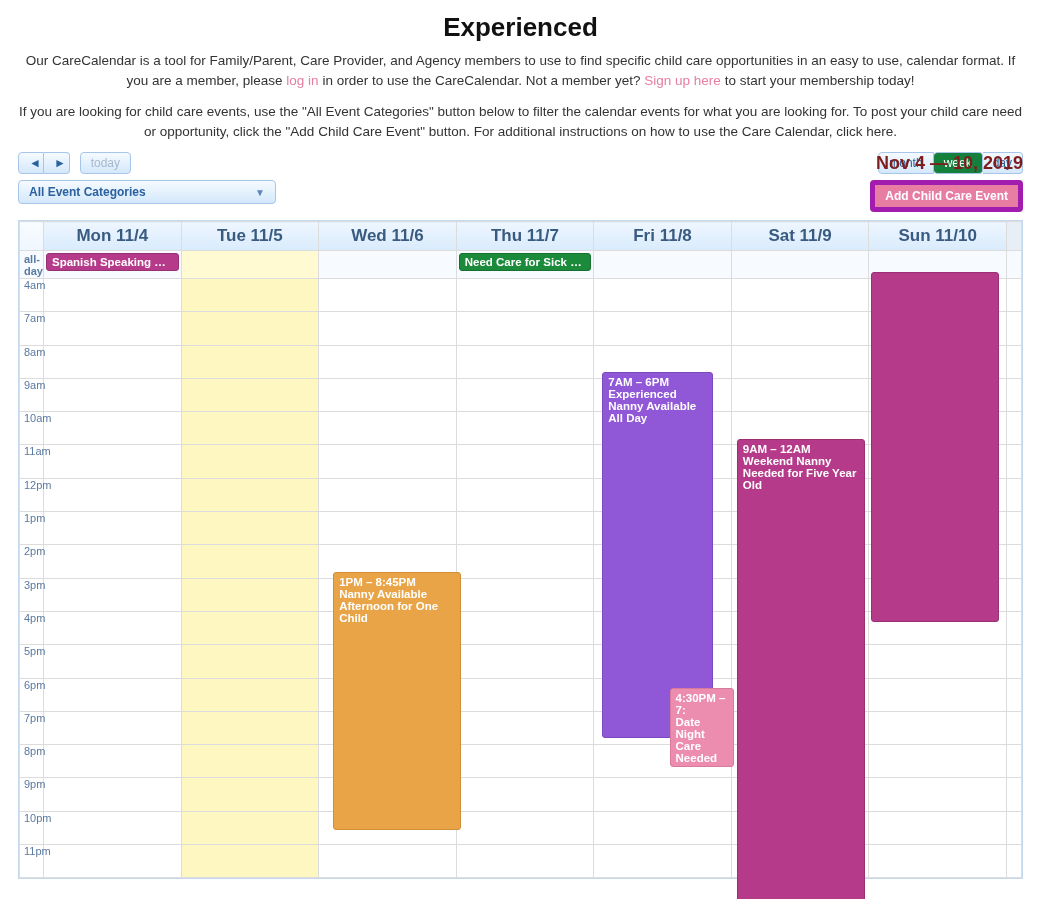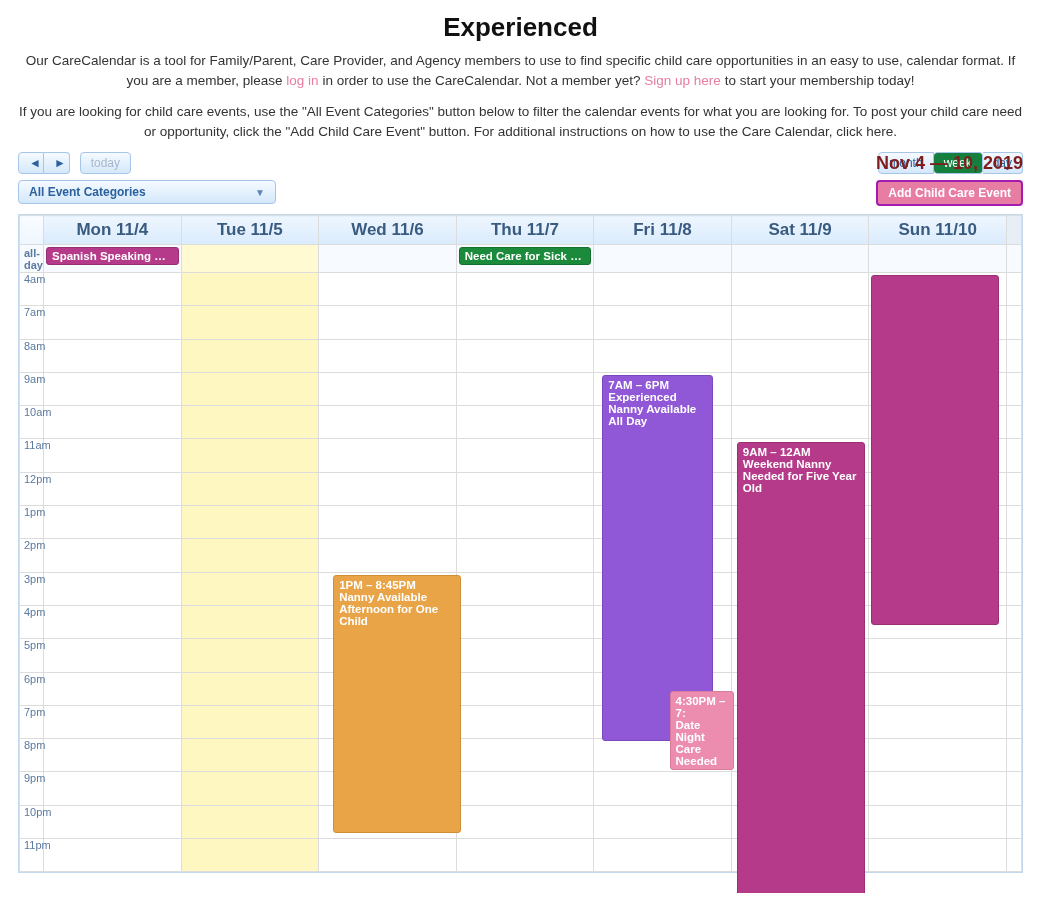--- a/index.html
+++ b/index.html
@@ -65,21 +65,21 @@
     font-size:12px;
     padding:4px 10px;
     width:258px;
     display:flex; justify-content:space-between; align-items:center;
     cursor:pointer;
   }
   .cat-select .tri { color:#5a88bb; font-size:10px;}
   .add-btn {
     background:#e77da3;
     color:#fff;
-    border:2px solid #a21caf;
+    border:5px solid #a21caf;
     border-radius:4px;
     padding:4px 10px;
     font-size:12px;
     font-weight:bold;
     cursor:pointer;
   }
   
   .calendar { border:1px solid #c5d9ee; position:relative; }
   table { border-collapse:collapse; width:100%; table-layout:fixed; }
   th, td { border:1px solid #dcdcdc; }
@@ -149,21 +149,20 @@
   }
   .evt {
     position:absolute;
     border-radius:3px;
     color:#fff;
     font-size:11.5px;
     font-weight:bold;
     padding:3px 5px;
     overflow:hidden;
     border:1px solid rgba(0,0,0,.12);
-    margin-top:9px;
   }
   .evt .time { display:block; }
   .evt.orange { background:#e8a447; border-color:#cf8f36;}
   .evt.purple { background:#9057d7; border-color:#7b48bd;}
   .evt.magenta{ background:#b53b8a; border-color:#9a2f75;}
   .evt.pink   { background:#ec8daf; border-color:#d77a9c;}
 </style>
 </head>
 <body>
 

